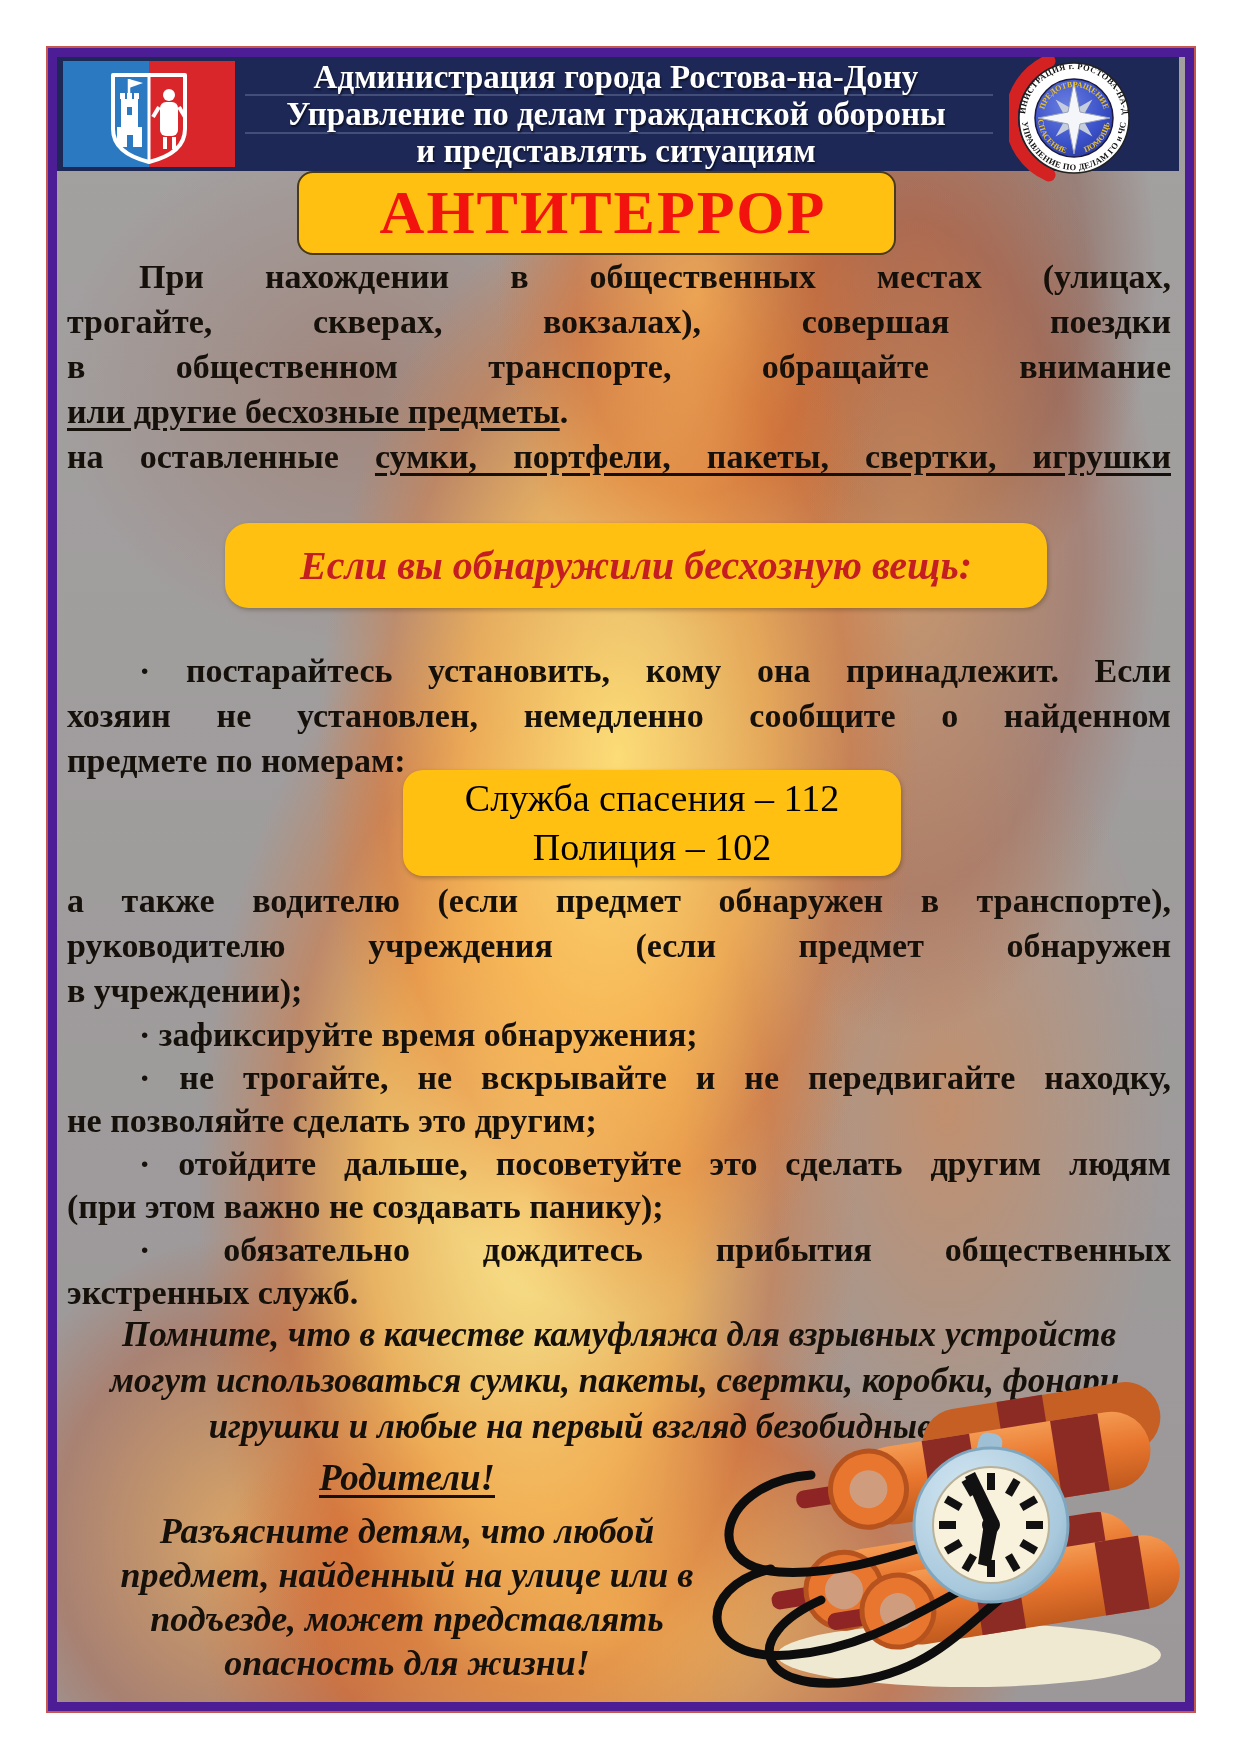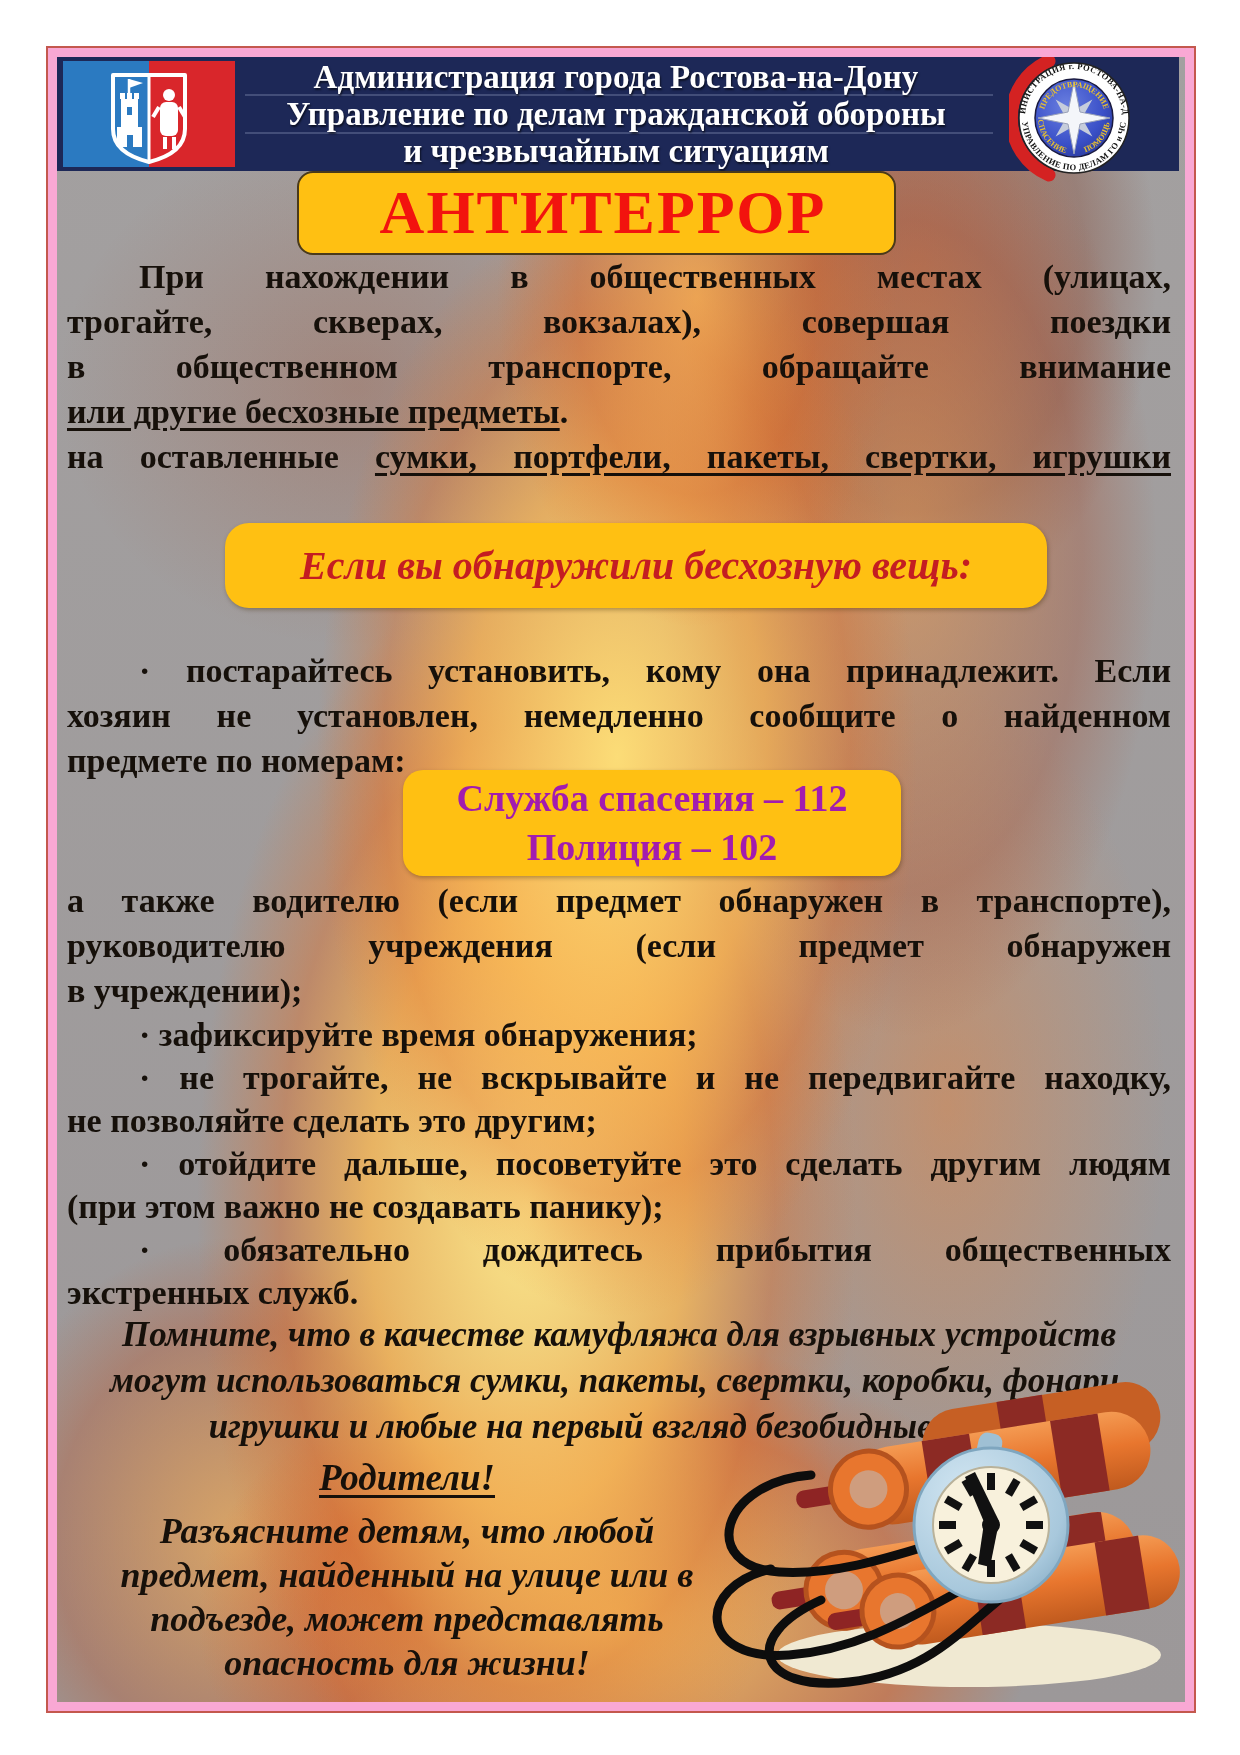--- a/index.html
+++ b/index.html
@@ -1,19 +1,19 @@
 <!DOCTYPE html>
 <html><head>
 <meta charset="utf-8">
 <style>
   html,body{margin:0;padding:0;background:#ffffff;}
   .page{position:relative;width:1240px;height:1755px;background:#ffffff;overflow:hidden;
         font-family:"Liberation Serif","DejaVu Serif",serif;}
   .frame{position:absolute;left:48px;top:48px;right:46px;bottom:44px;
-         border:9px solid #f9a8d4;
+         border:9px solid #4c1d95;
          box-shadow:0 0 0 2px #c4584e, inset 0 0 0 2px #8a4038;}
   .content{position:absolute;inset:0;overflow:hidden;
     background:
       radial-gradient(ellipse 200px 330px at 640px 240px, rgba(255,170,70,.75), rgba(226,110,40,.45) 60%, rgba(226,110,40,0) 100%),
       radial-gradient(ellipse 300px 560px at 560px 700px, rgba(255,225,120,.95), rgba(250,180,80,.75) 50%, rgba(230,120,45,.4) 78%, rgba(230,120,45,0) 100%),
       radial-gradient(ellipse 330px 640px at 470px 1150px, rgba(255,235,140,.95), rgba(250,185,85,.8) 48%, rgba(225,115,45,.45) 75%, rgba(225,115,45,0) 100%),
       radial-gradient(ellipse 420px 280px at 560px 1560px, rgba(252,200,95,.9), rgba(220,100,40,.55) 70%, rgba(220,100,40,0) 100%),
       radial-gradient(ellipse 250px 480px at 850px 500px, rgba(240,145,60,.5), rgba(170,70,35,.3) 70%, rgba(170,70,35,0) 100%),
       radial-gradient(ellipse 220px 420px at 890px 1050px, rgba(235,130,55,.45), rgba(235,130,55,0) 100%),
       radial-gradient(ellipse 260px 300px at 180px 1480px, rgba(248,170,75,.65), rgba(190,85,40,.35) 70%, rgba(190,85,40,0) 100%),
@@ -31,21 +31,21 @@
   .ybox{background:#ffc012;border-radius:18px;}
   .banner-main{left:240px;top:114px;width:582px;height:80px;border:2px solid #4a3a1a;
                text-align:center;line-height:78px;font-weight:bold;font-size:62px;
                letter-spacing:2px;color:#f2130e;border-radius:16px;padding-left:13px;}
   .banner-alert{left:168px;top:466px;width:822px;height:85px;border-radius:24px;
                 text-align:center;line-height:85px;font-weight:bold;font-style:italic;
                 font-size:40px;color:#c41d22;box-shadow:1px 2px 4px rgba(60,40,0,.35);}
   .banner-phones{left:346px;top:713px;width:498px;height:106px;border-radius:20px;
                  text-align:center;padding-top:4px;box-sizing:border-box;
                  box-shadow:1px 2px 4px rgba(60,40,0,.35);}
-  .phone-line{font-weight:bold;font-size:38px;line-height:49px;color:#a21caf;}
+  .phone-line{font-weight:normal;font-size:38px;line-height:49px;color:#000000;}
   
   .line{font-weight:bold;font-size:34px;height:45px;line-height:45px;color:#16100a;
         white-space:nowrap;}
   .just{text-align:justify;text-align-last:justify;white-space:normal;}
   .ind{padding-left:72px;}
   .smline{height:43px;line-height:43px;}
   .blk{width:1104px;}
   .ul{text-decoration:underline;text-decoration-thickness:3px;text-underline-offset:5px;}
   .rem-line{font-weight:bold;font-style:italic;font-size:35px;height:46px;line-height:46px;
             color:#16100a;text-align:center;}
@@ -59,21 +59,21 @@
 
 <div class="page">
   <div class="frame">
     <div class="content">
 
       <div class="abs topbar">
         <div class="hline" style="top:37px;"></div>
         <div class="hline" style="top:75px;"></div>
         <div class="htext" style="top:2px;">Администрация города Ростова-на-Дону</div>
         <div class="htext" style="top:39px;">Управление по делам гражданской обороны</div>
-        <div class="htext" style="top:76px;">и чрезвычайным ситуациям</div>
+        <div class="htext" style="top:76px;">и представлять ситуациям</div>
 
         <svg class="abs" style="left:6px;top:4px;" width="172" height="106" viewBox="0 0 172 106">
           <rect x="0" y="0" width="86" height="106" fill="#2b7ac1"></rect>
           <rect x="86" y="0" width="86" height="106" fill="#d9262b"></rect>
           <path d="M50,14 h72 v54 q0 24 -36 33 q-36 -9 -36 -33 z" fill="none" stroke="#ffffff" stroke-width="4" stroke-linejoin="round"></path>
           <line x1="86" y1="14" x2="86" y2="99" stroke="#ffffff" stroke-width="3"></line>
 
           <line x1="66" y1="18" x2="66" y2="32" stroke="#ffffff" stroke-width="2.5"></line>
           <polygon points="66,18 80,22 66,27" fill="#ffffff"></polygon>
           <rect x="57" y="32" width="5" height="6" fill="#ffffff"></rect>

